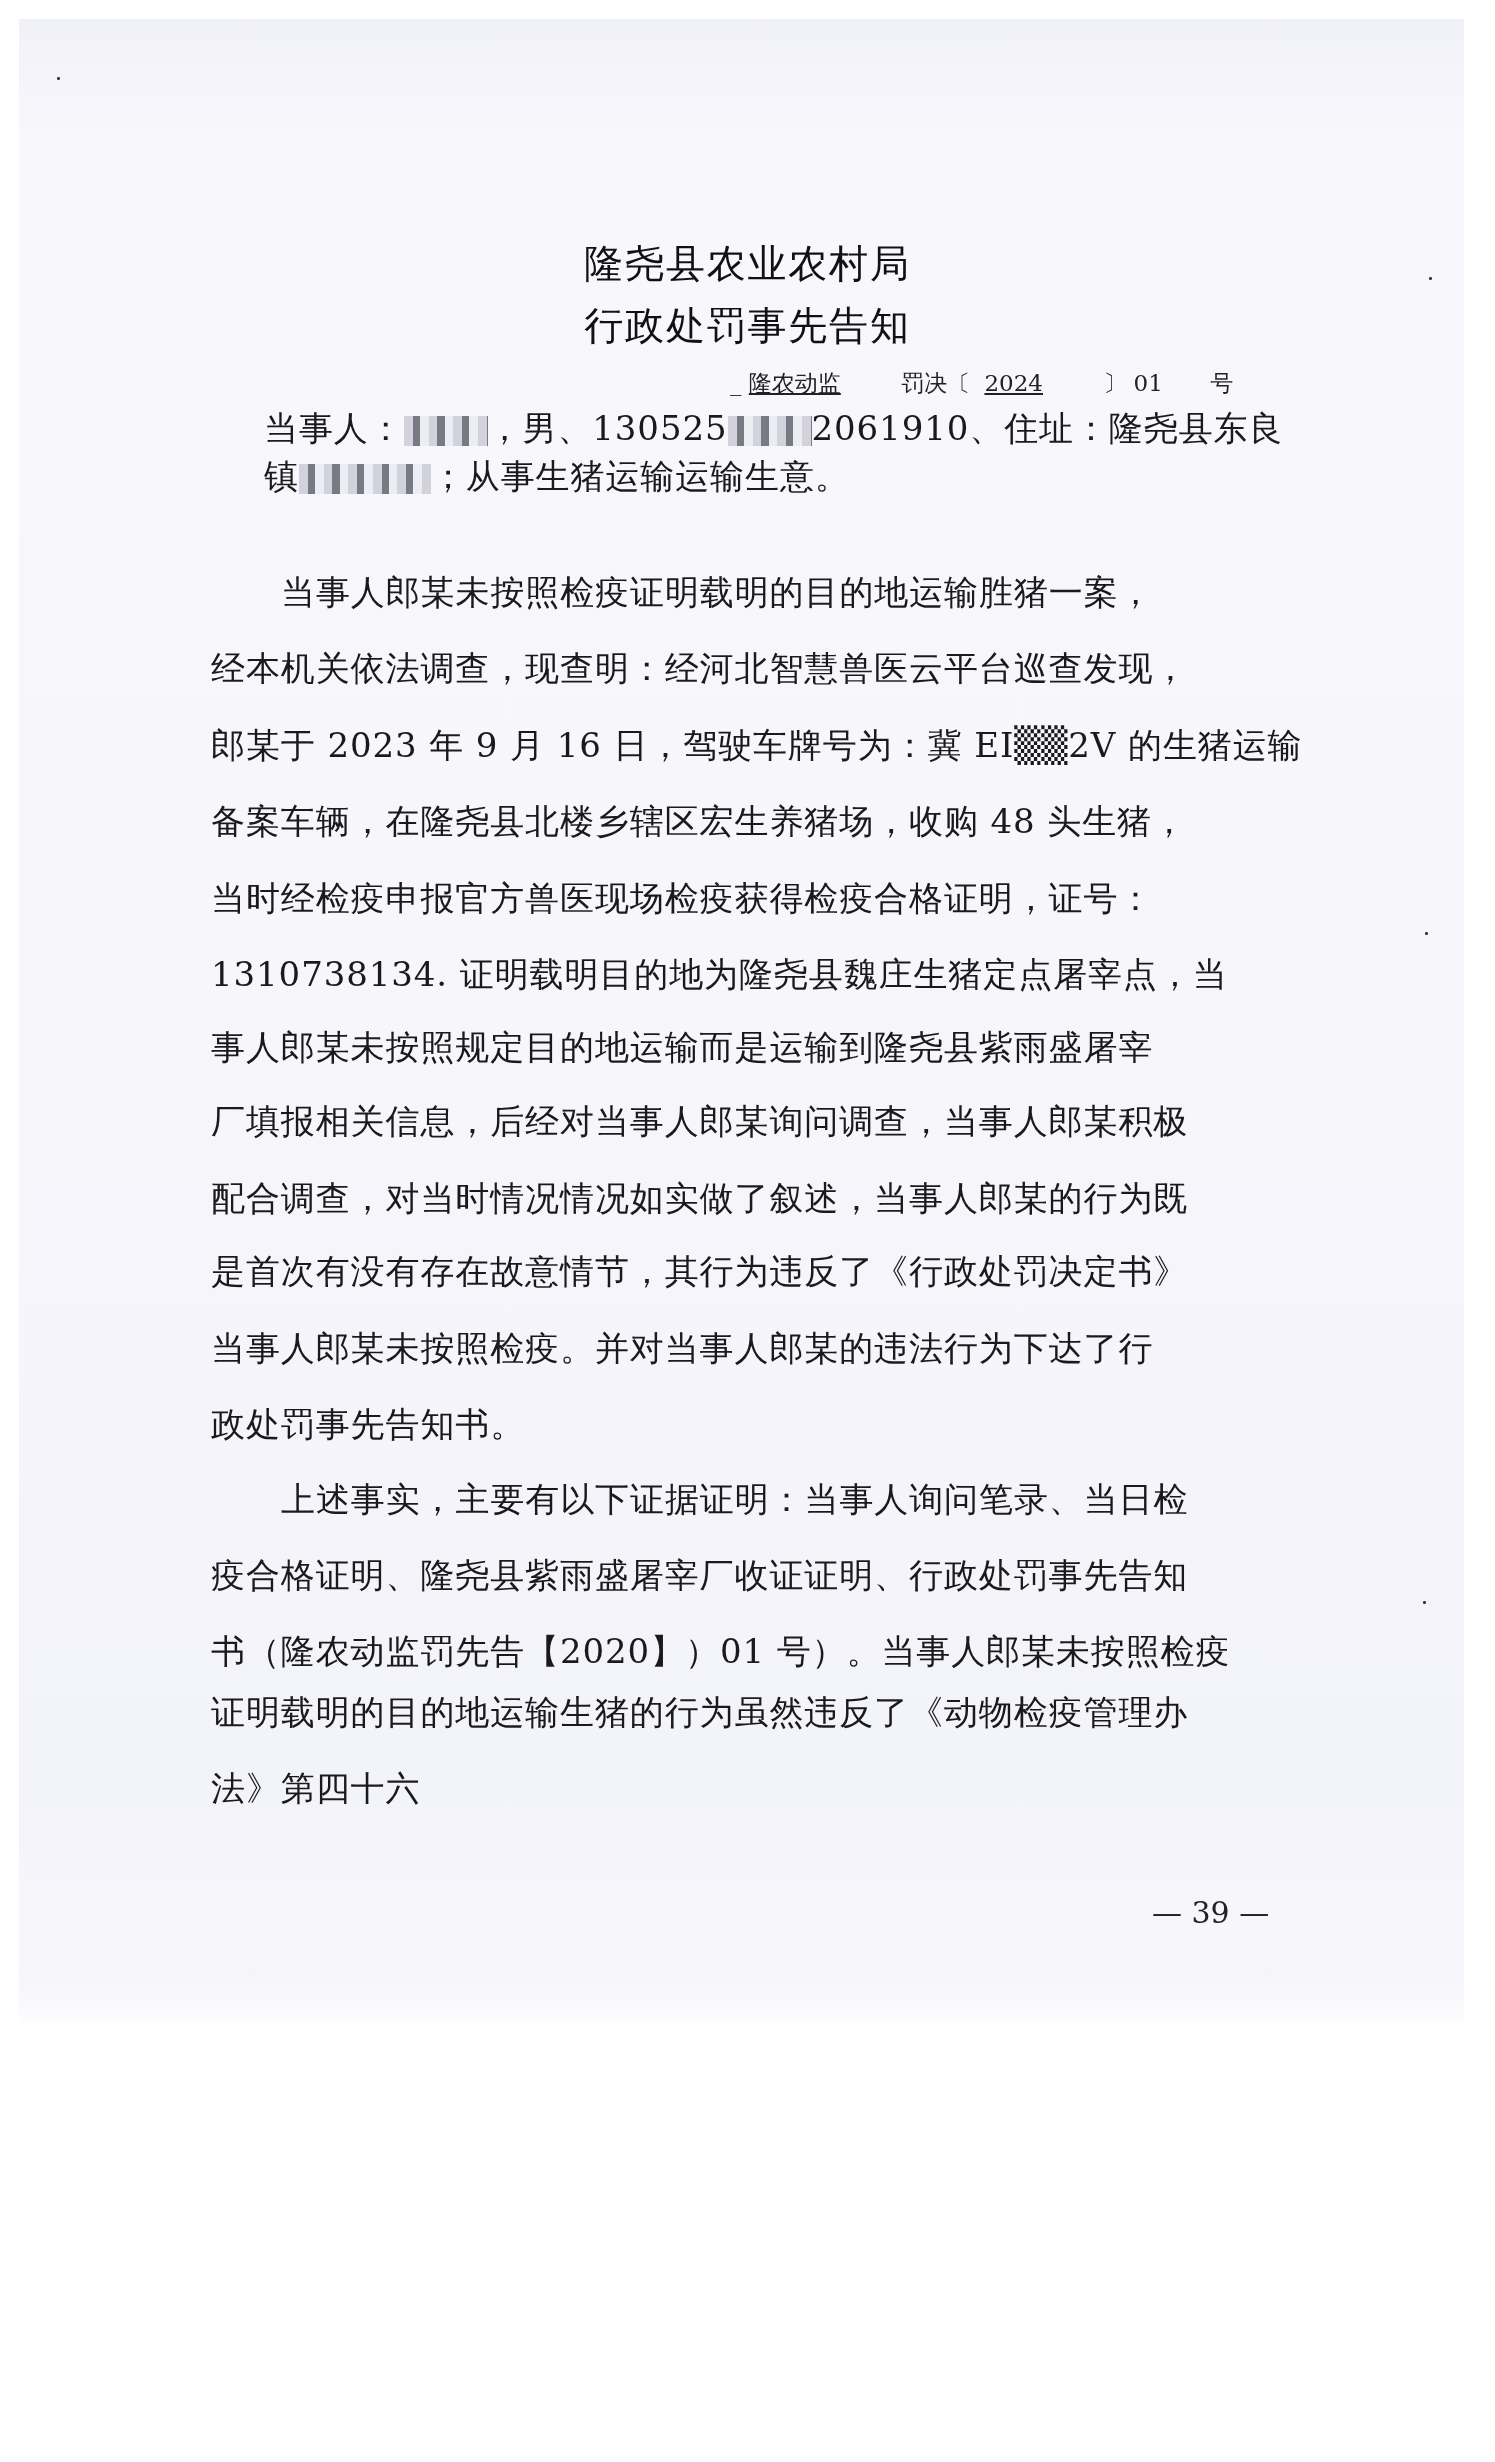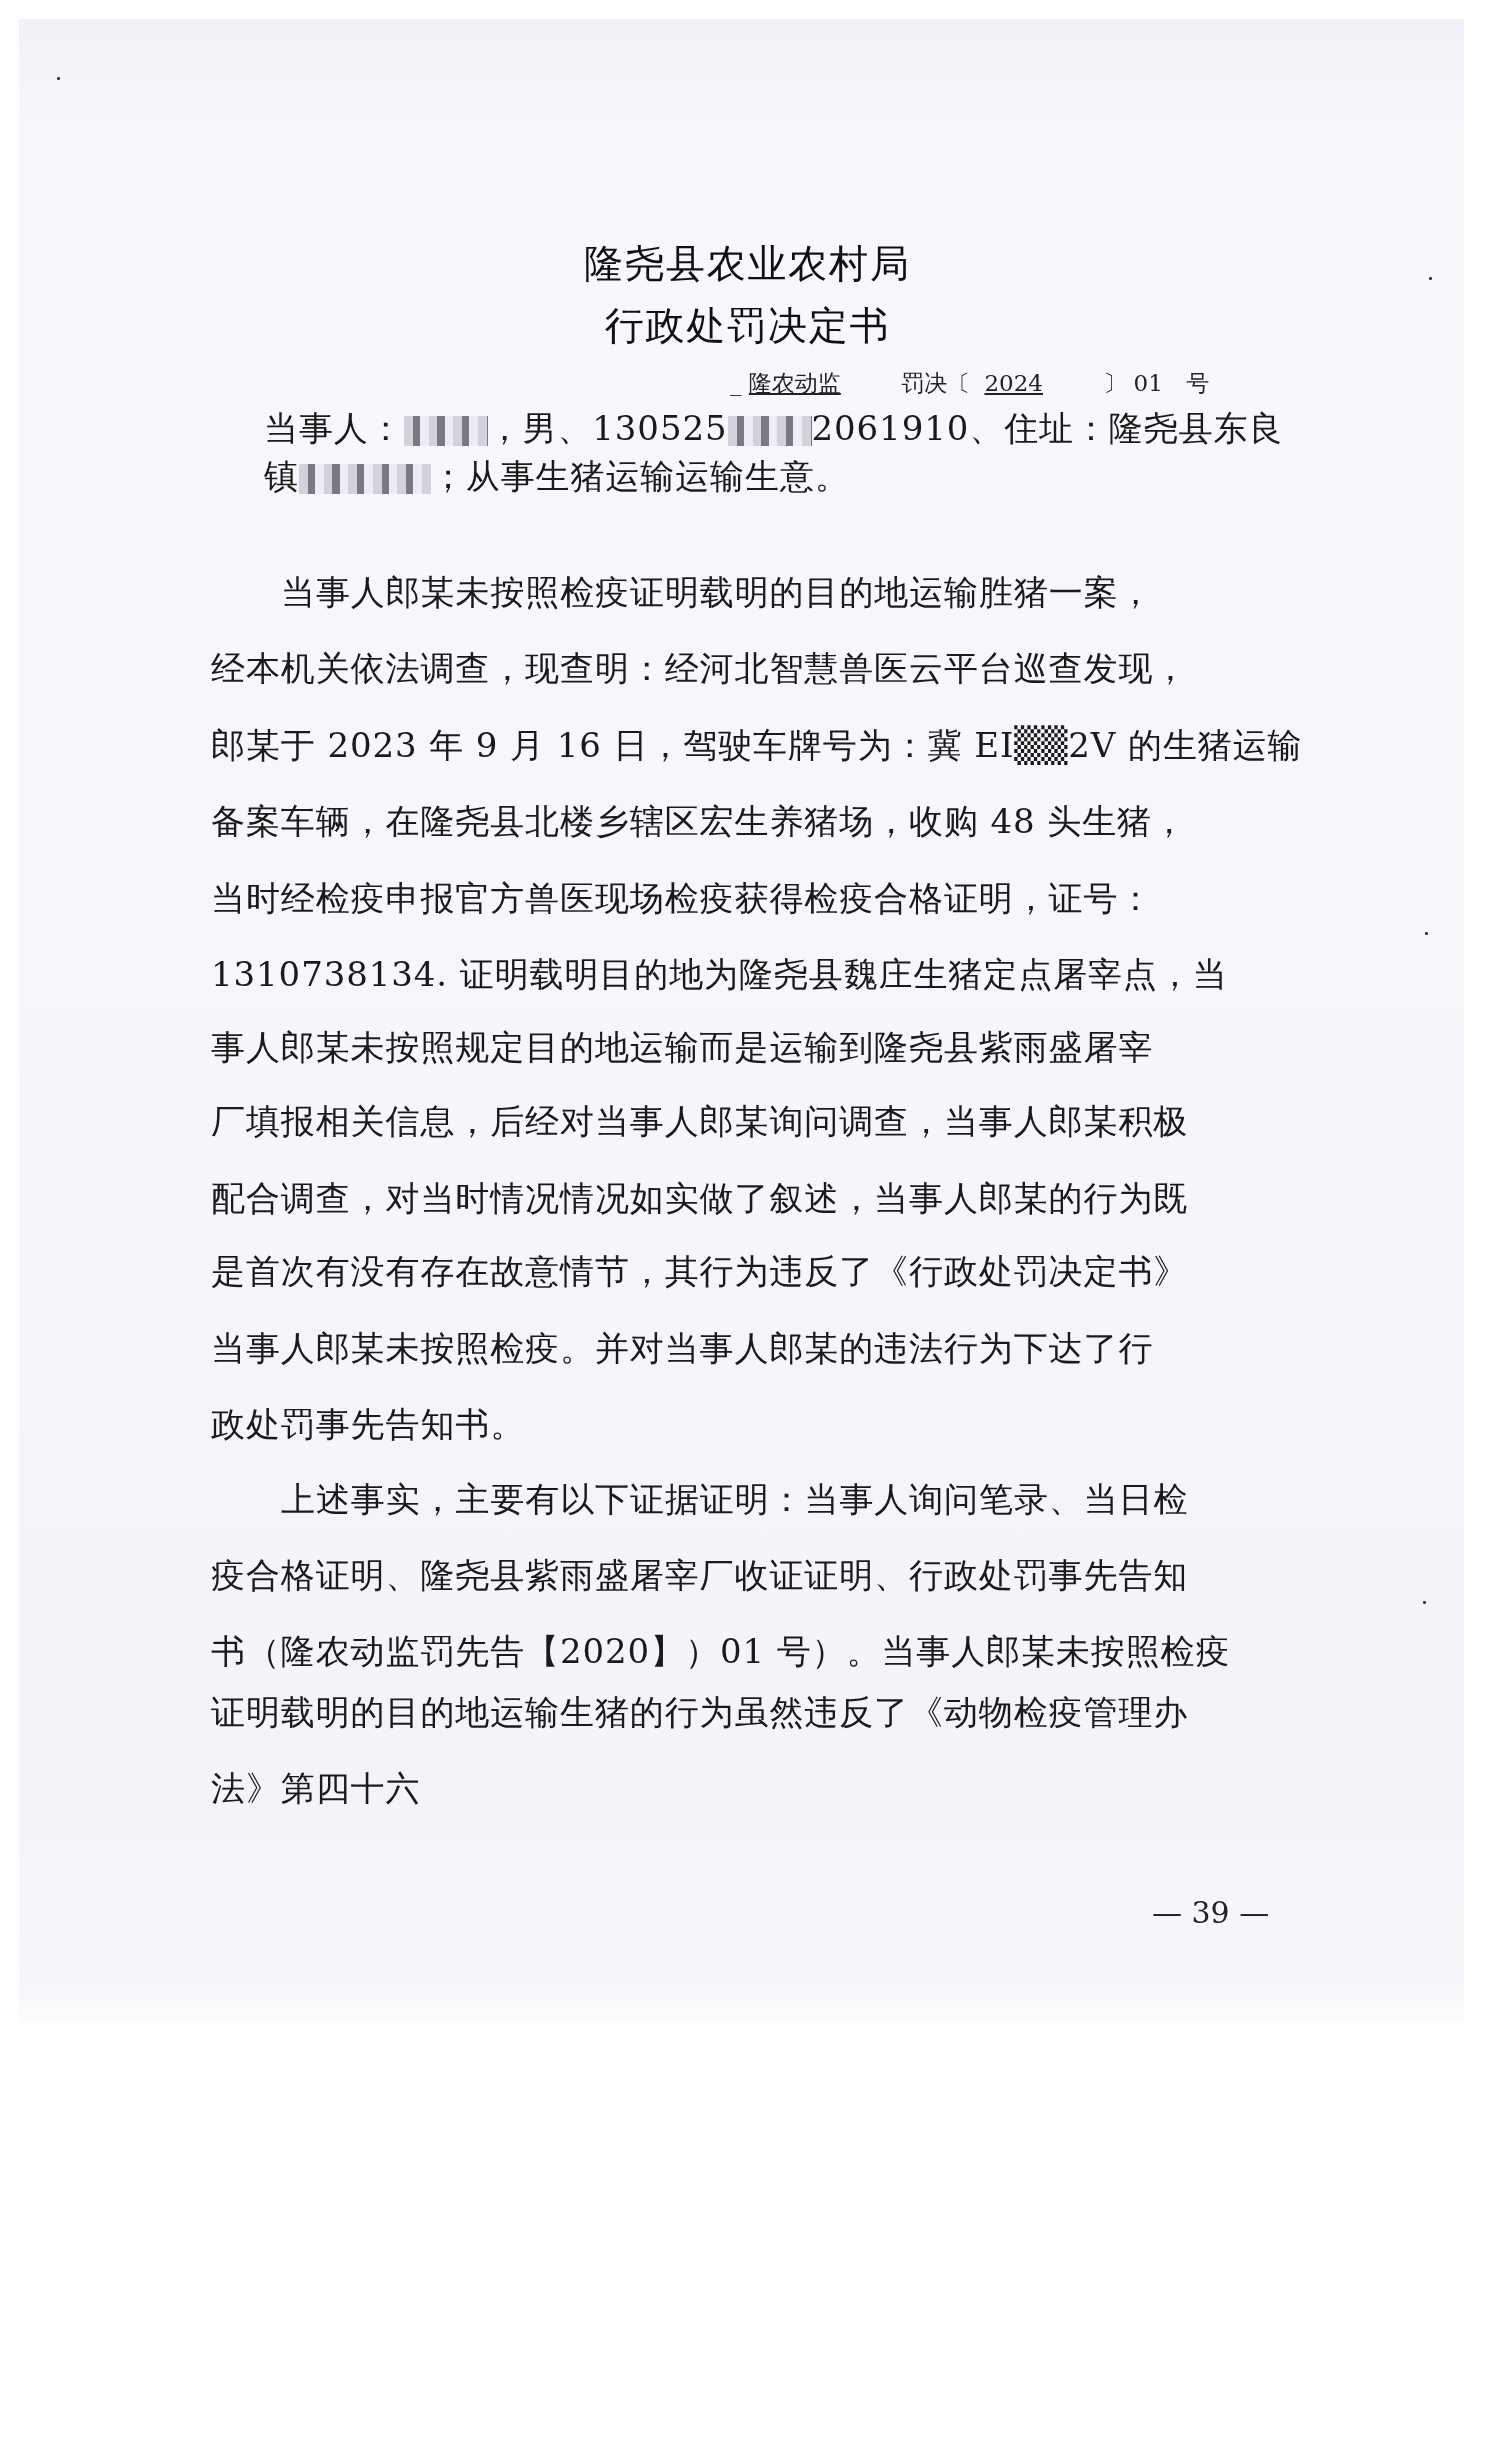--- a/index.html
+++ b/index.html
@@ -23,21 +23,21 @@
       font-size: 39px; letter-spacing: 1.8px; color: #111;
     }
     .title1 { top: 237px; }
     .title2 { top: 299px; }
     .docno {
       position: absolute; top: 368px; left: 730px; font-size: 23px; color: #222;
       white-space: nowrap;
     }
     .docno .agency { text-decoration: underline; padding-right: 53px; }
     .docno .yr { margin: 0 53px 0 7px; text-decoration: underline; }
-    .docno .num { margin-right: 16px; }
+    .docno .num { margin-right: 40px; }
     .line {
       position: absolute; left: 211px; width: 1090px; font-size: 34px;
       white-space: nowrap; letter-spacing: 0.9px;
     }
     .indent { padding-left: 70px; }
     .redact {
       display: inline-block; vertical-align: middle;
       background: repeating-linear-gradient(90deg, #c9c9d6 0 8.8px, #5a5a66 8.8px 16px, #eaeaf2 16px 24.6px);
       height: 30px; opacity: .8;
     }
@@ -51,21 +51,21 @@
 
 <div class="sheet"></div>
 <div class="sheet-fade"></div>
 
 <span class="speck" style="left:57px;top:77px"></span>
 <span class="speck" style="left:1429px;top:277px"></span>
 <span class="speck" style="left:1425px;top:932px"></span>
 <span class="speck" style="left:1423px;top:1601px"></span>
 
 <div class="title title1">隆尧县农业农村局</div>
-<div class="title title2">行政处罚决定书</div>
+<div class="title title2">行政处罚事先告知</div>
 
 <div class="docno">
   <span>_</span>
   <span class="agency">隆农动监</span>
   <span>罚决〔</span>
   <span class="yr">2024</span>
   <span>〕</span>
   <span class="num">01</span>
   <span>号</span>
 </div>

